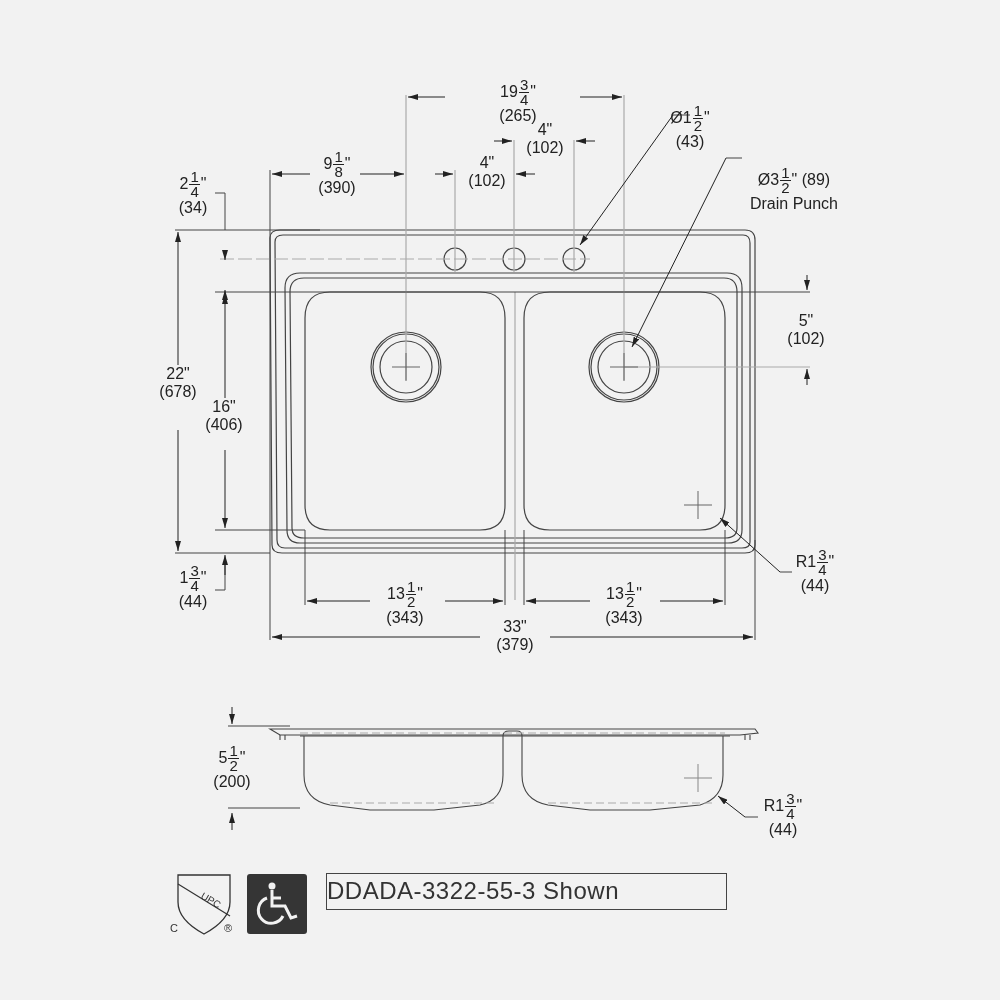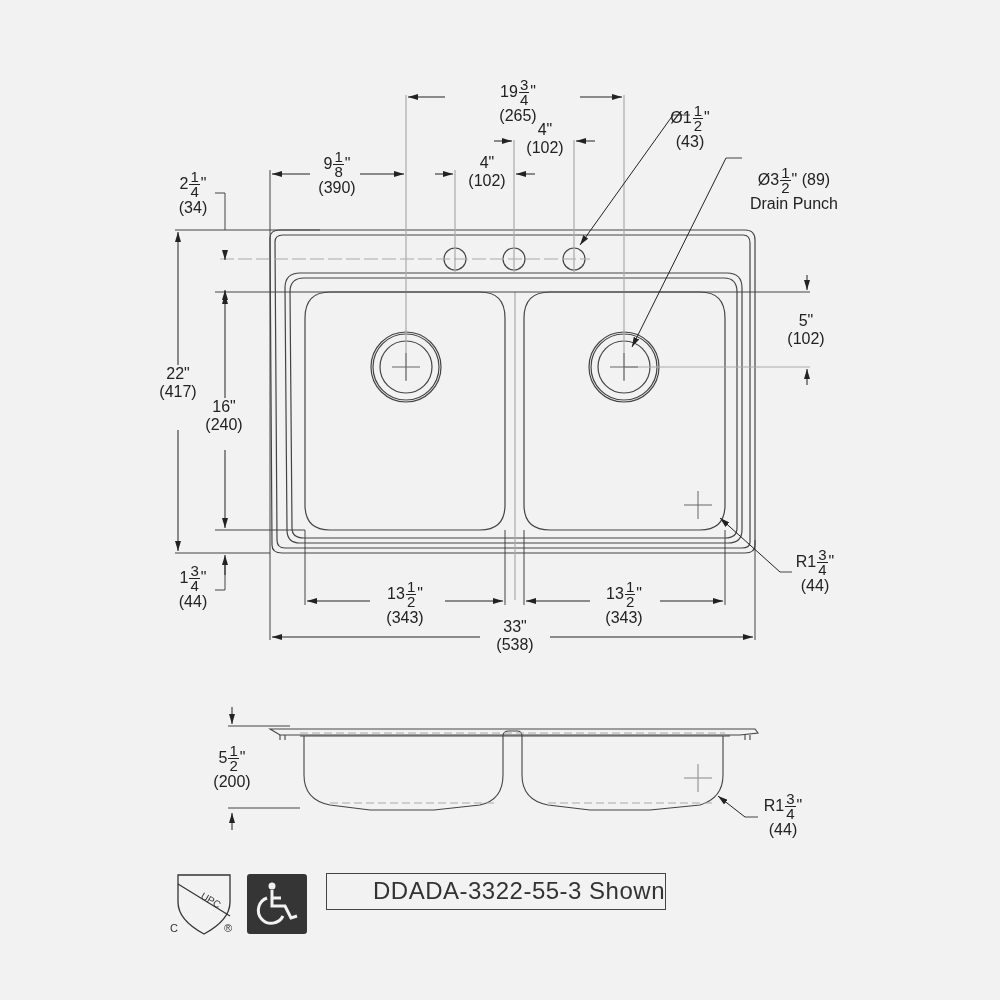--- a/index.html
+++ b/index.html
@@ -1,21 +1,21 @@
 <!DOCTYPE html>
 <html><head>
 <meta charset="utf-8">
 <style>
   html, body { margin:0; padding:0; }
   body { width:1000px; height:1000px; background:#f2f2f2; position:relative; overflow:hidden; font-family:"Liberation Sans", sans-serif; color:#222; }
   svg.draw { position:absolute; left:0; top:0; }
   .lbl { position:absolute; font-size:16px; line-height:18px; text-align:center; white-space:nowrap; color:#222; }
   .frac { display:inline-flex; flex-direction:column; vertical-align:middle; font-size:15px; line-height:14px; text-align:center; margin:0 1px; }
   .frac .num { border-bottom:1px solid #222; padding:0 1px; }
-  .model-box { position:absolute; left:326px; top:873px; width:340px; height:37px; border:1.5px solid #444; box-sizing:border-box; font-size:24px; line-height:34px; text-align:right; color:#333; letter-spacing:0.5px; }
+  .model-box { position:absolute; left:326px; top:873px; width:401px; height:37px; border:1.5px solid #444; box-sizing:border-box; font-size:24px; line-height:34px; text-align:left; color:#333; letter-spacing:0.5px; }
   .ada { position:absolute; left:247px; top:874px; width:60px; height:60px; background:#353535; border-radius:3px; }
   .upc { position:absolute; left:168px; top:872px; width:72px; height:66px; }
 </style>
 </head>
 <body>
 
 <svg class="draw" width="1000" height="1000" viewBox="0 0 1000 1000">
   <defs>
     <marker id="ar" markerWidth="10" markerHeight="6" refX="10" refY="3" orient="auto" markerUnits="userSpaceOnUse">
       <path d="M0,0 L10,3 L0,6 Z" fill="#222"></path>
@@ -178,25 +178,25 @@
 </div>
 <div class="lbl" style="left:165px;top:170px;width:56px;">
   <span>2</span><span class="frac">
       <span class="num">1</span>
       <span>4</span>
     </span><span>"</span>
   <div>(34)</div>
 </div>
 <div class="lbl" style="left:150px;top:365px;width:56px;background:#f2f2f2;">
   <div>22"</div>
-    <div>(417)</div>
+    <div>(678)</div>
 </div>
 <div class="lbl" style="left:196px;top:398px;width:56px;background:#f2f2f2;">
   <div>16"</div>
-    <div>(240)</div>
+    <div>(406)</div>
 </div>
 <div class="lbl" style="left:165px;top:564px;width:56px;">
   <span>1</span><span class="frac">
       <span class="num">3</span>
       <span>4</span>
     </span><span>"</span>
   <div>(44)</div>
 </div>
 <div class="lbl" style="left:778px;top:312px;width:56px;">
   <div>5"</div>
@@ -218,21 +218,21 @@
 </div>
 <div class="lbl" style="left:594px;top:580px;width:60px;">
   <span>13</span><span class="frac">
       <span class="num">1</span>
       <span>2</span>
     </span><span>"</span>
   <div>(343)</div>
 </div>
 <div class="lbl" style="left:485px;top:618px;width:60px;background:#f2f2f2;">
   <div>33"</div>
-    <div>(538)</div>
+    <div>(379)</div>
 </div>
 <div class="lbl" style="left:202px;top:744px;width:60px;">
   <span>5</span><span class="frac">
       <span class="num">1</span>
       <span>2</span>
     </span><span>"</span>
   <div>(200)</div>
 </div>
 <div class="lbl" style="left:758px;top:792px;width:50px;">
   <span>R1</span><span class="frac">

